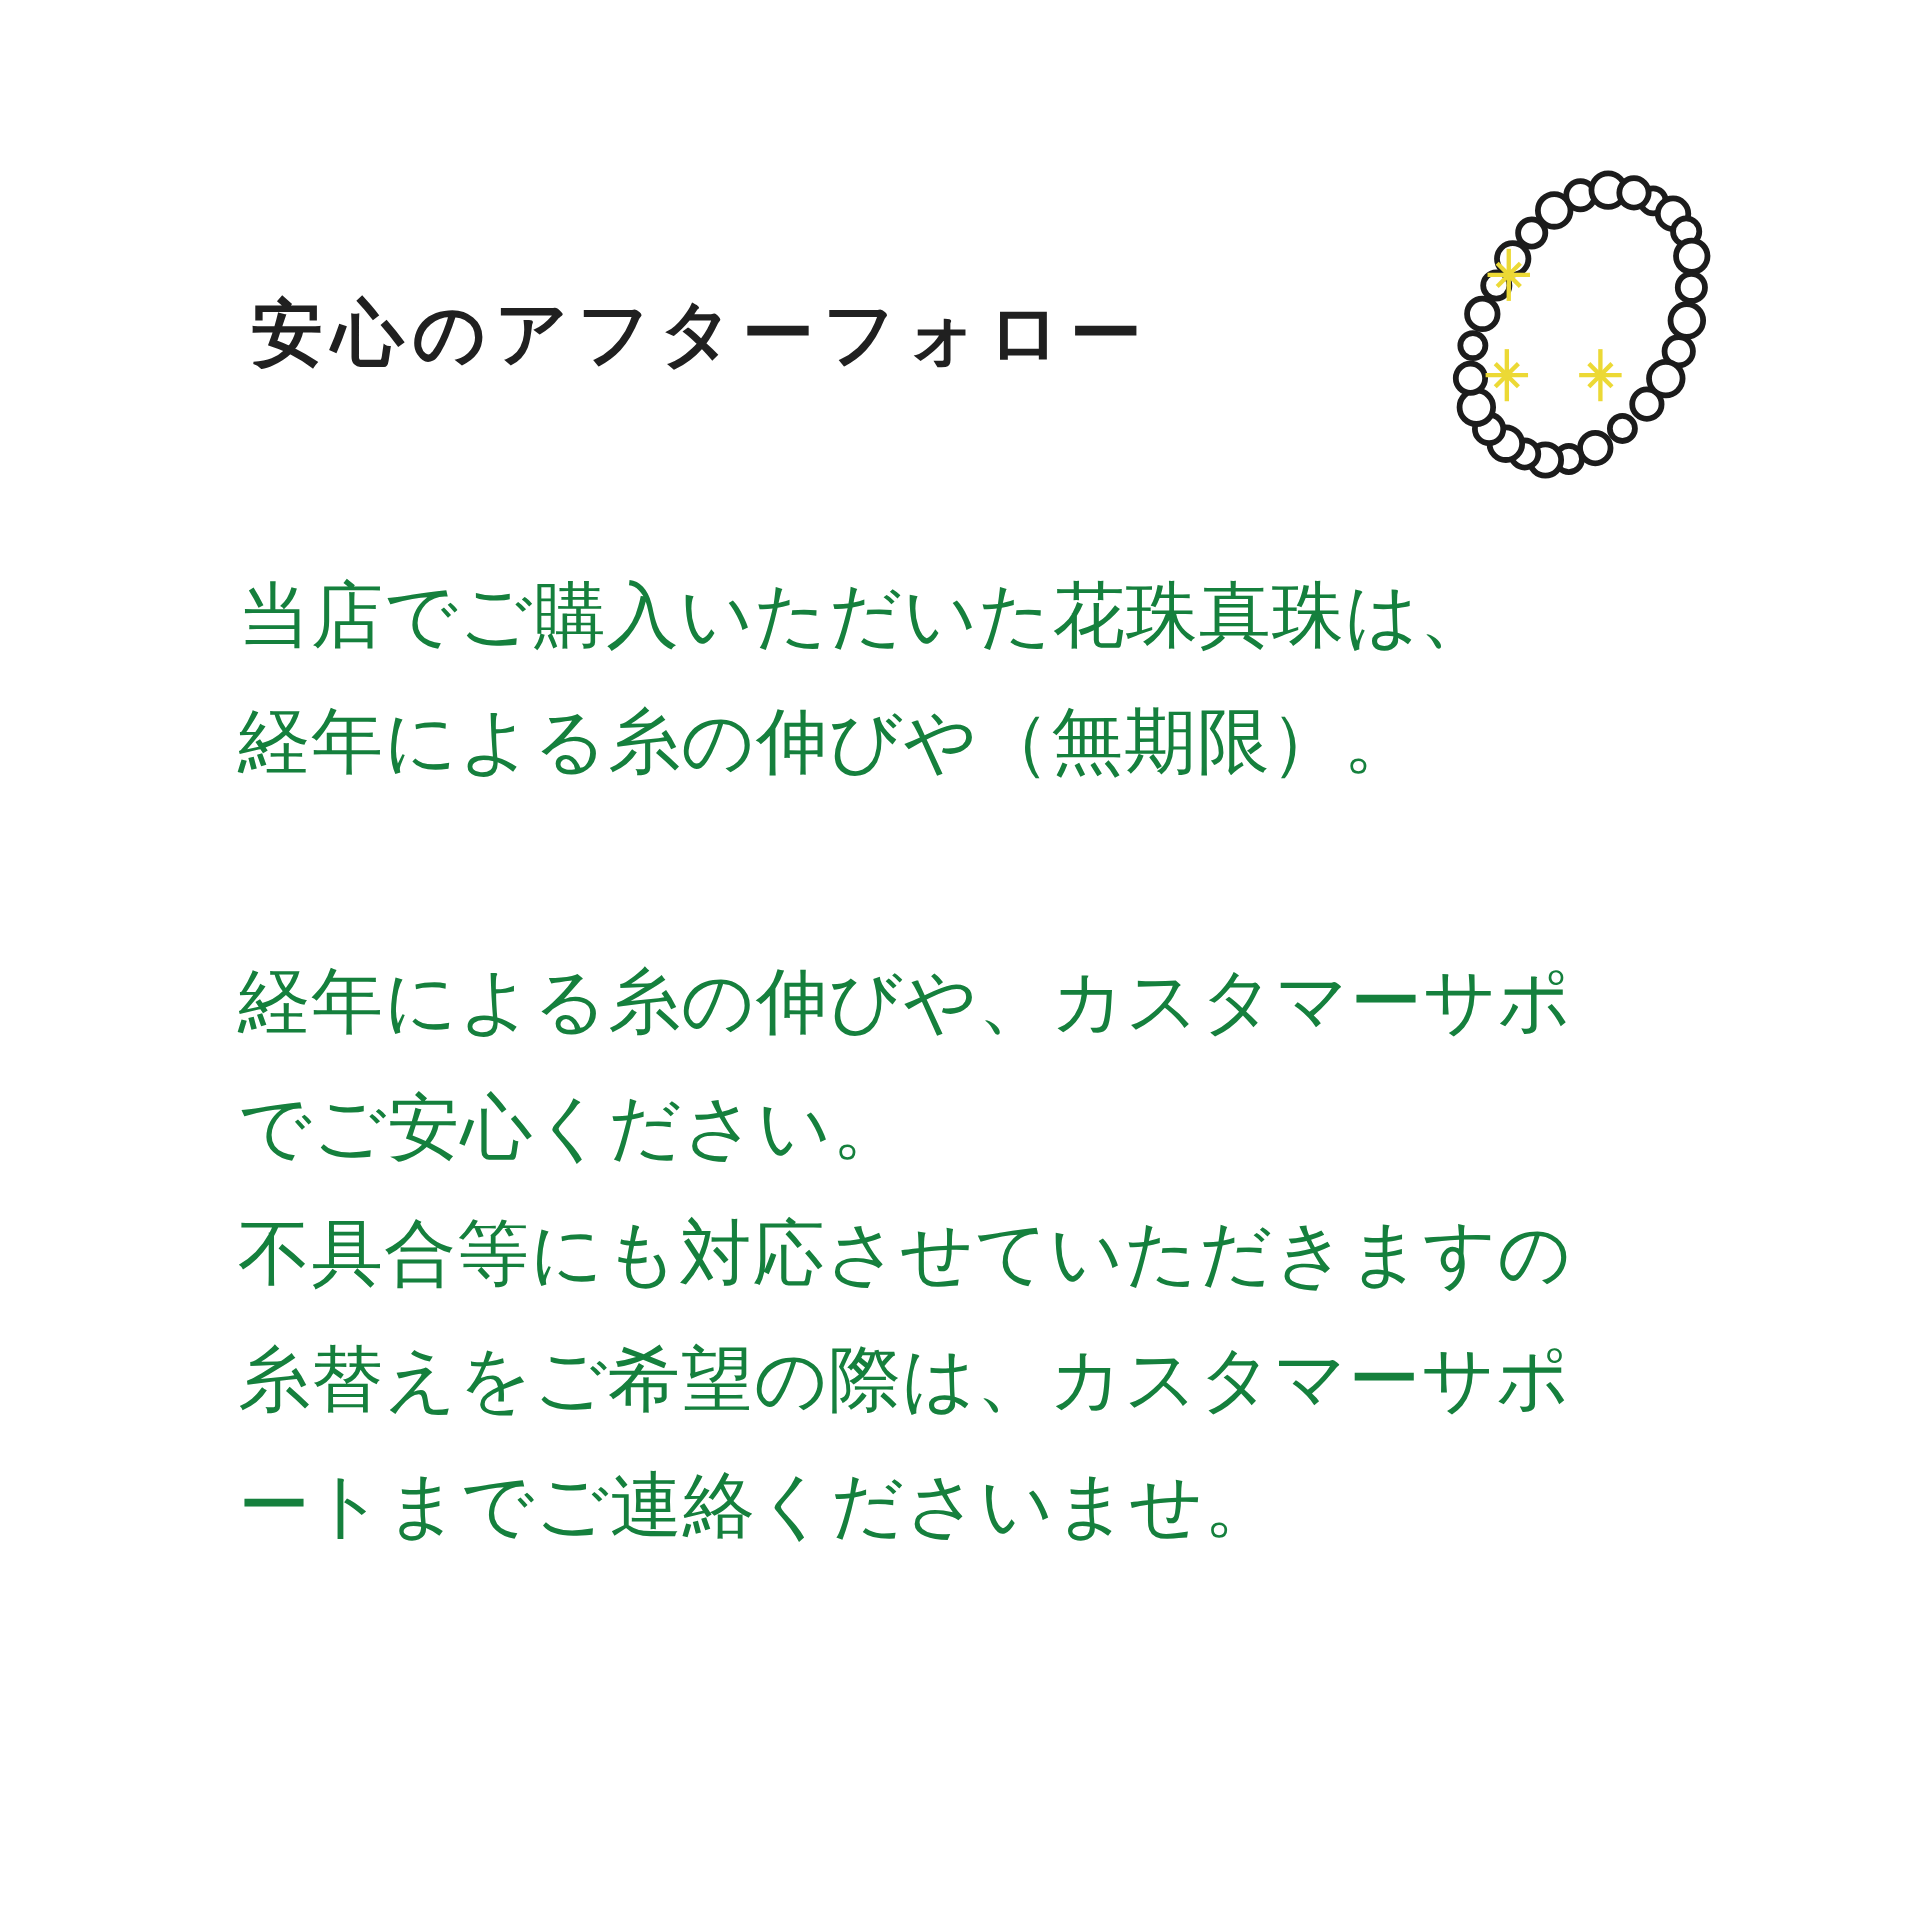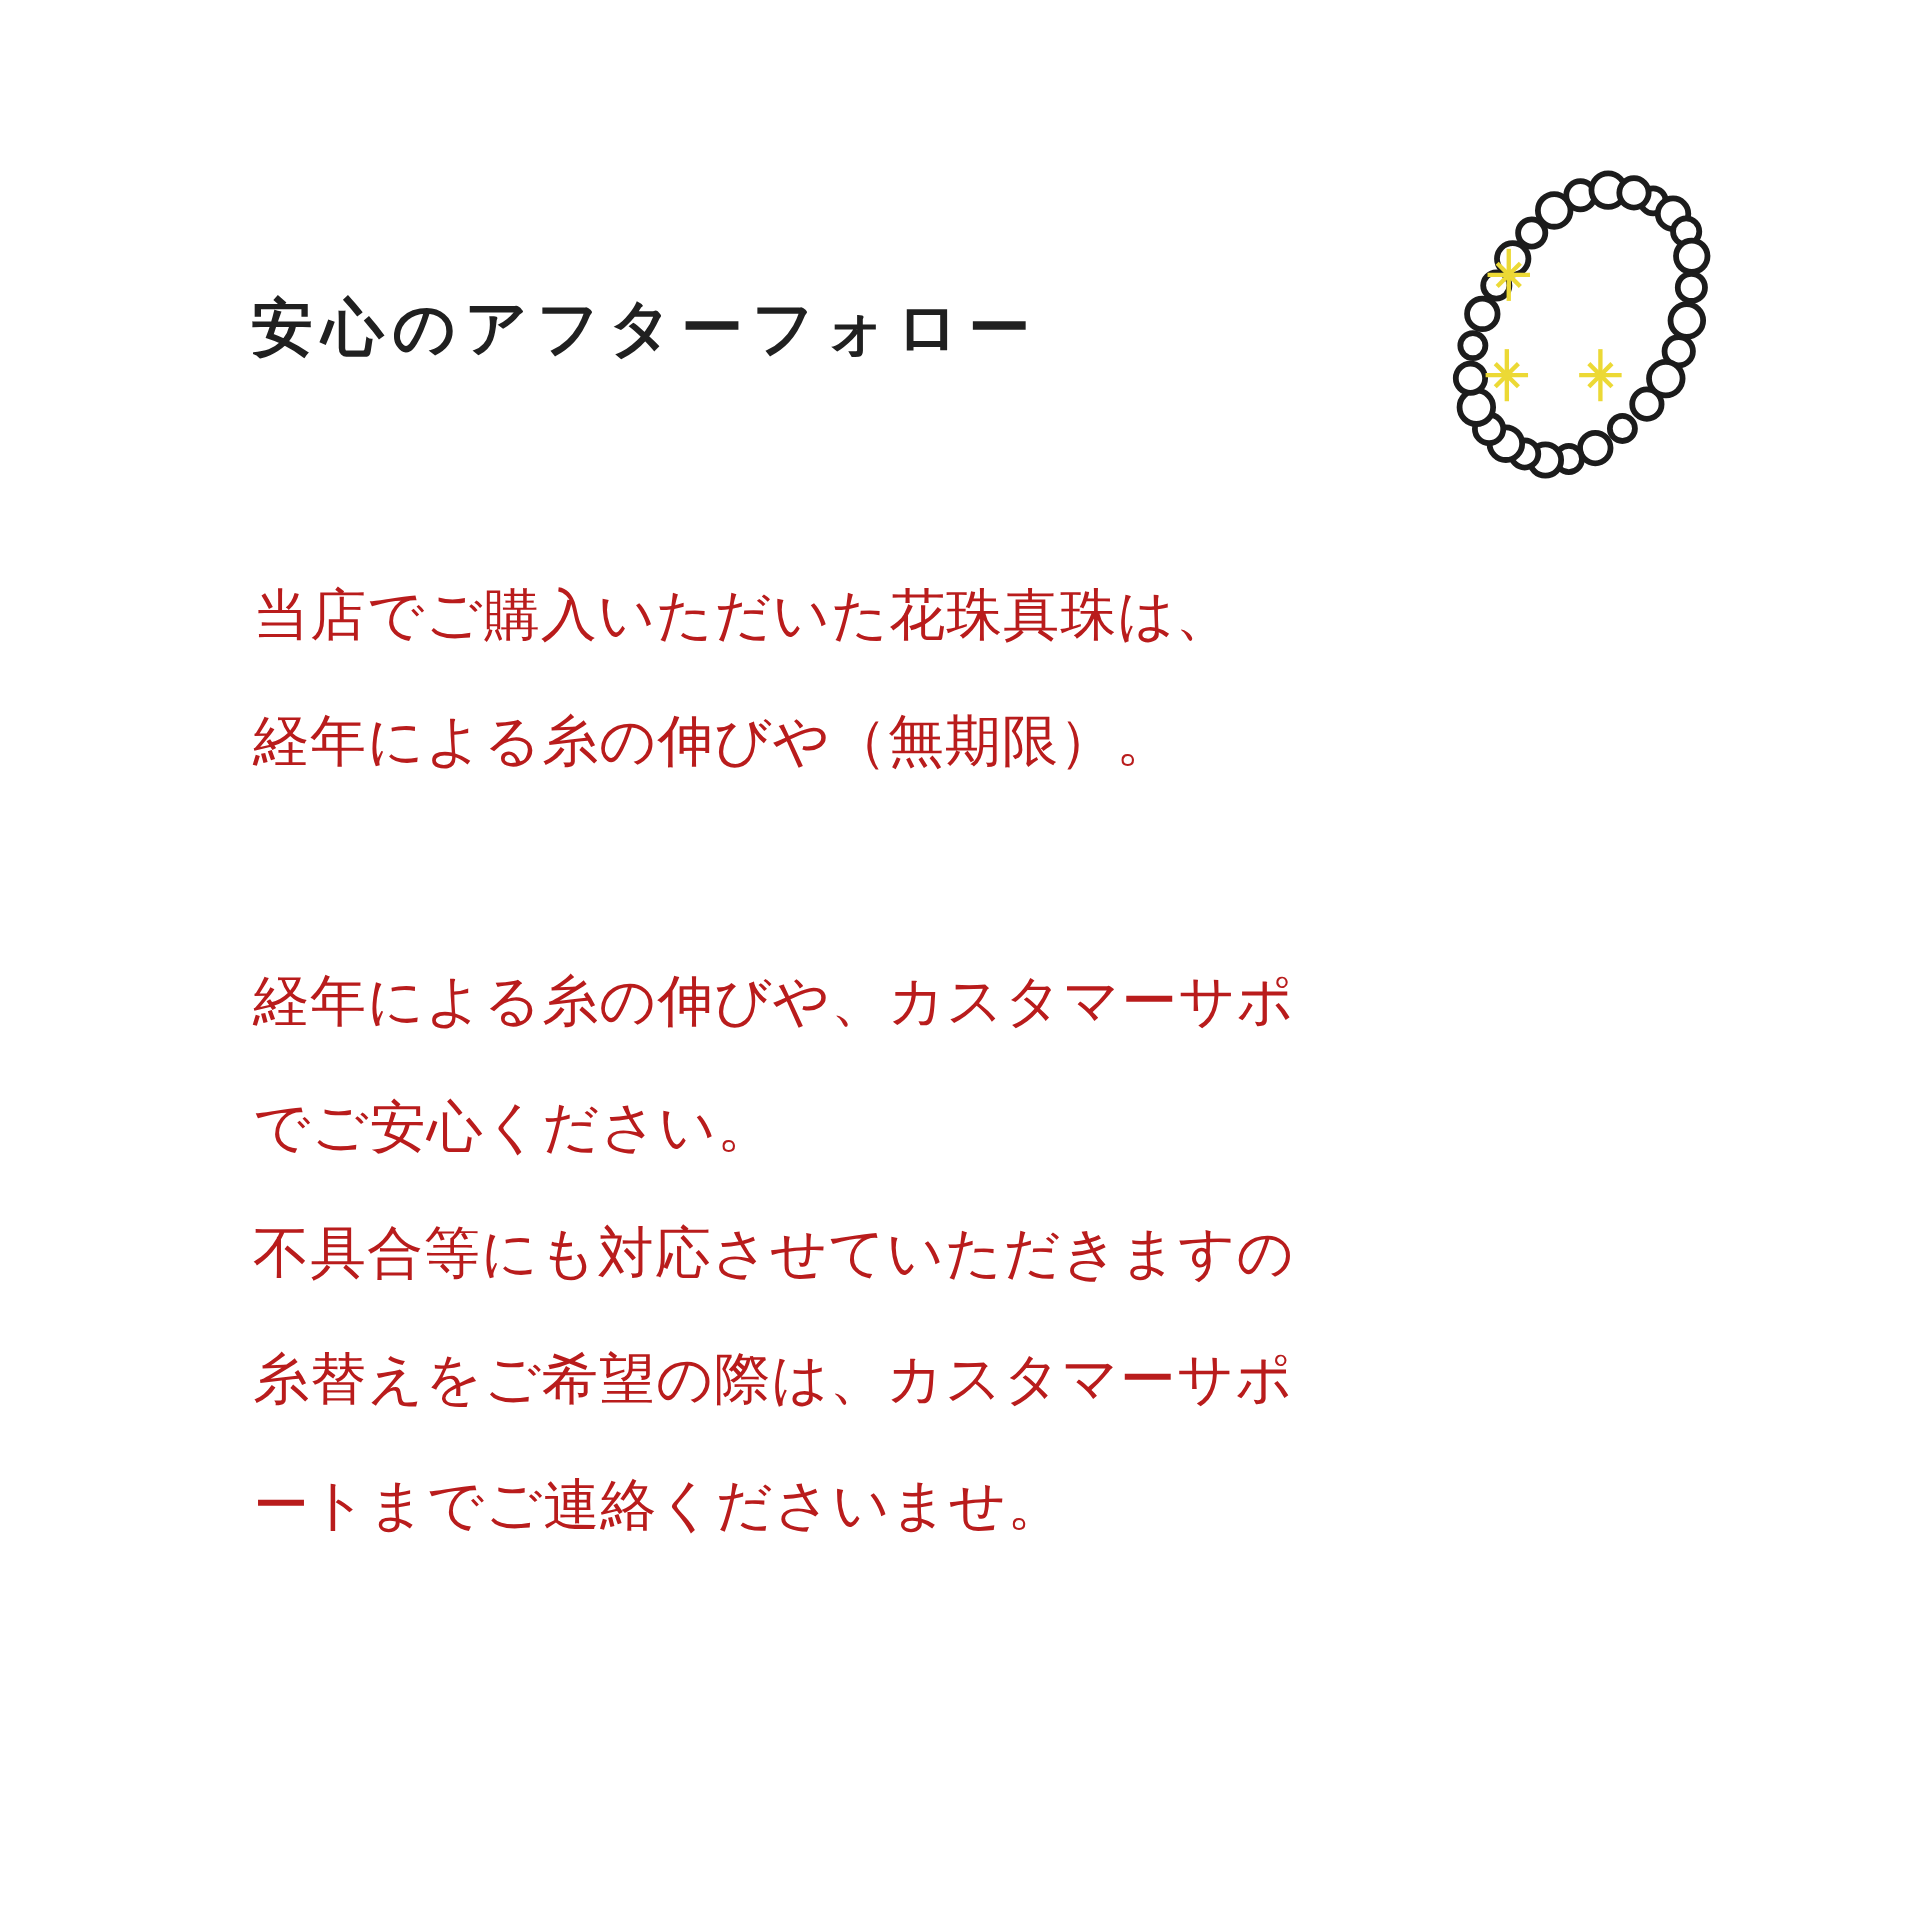--- a/index.html
+++ b/index.html
@@ -14,37 +14,37 @@
     background: #ffffff;
     overflow: hidden;
     font-family: "Liberation Sans", "DejaVu Sans", sans-serif;
     color: #202020;
   }
   .title {
     position: absolute;
     left: 251px;
     top: 297px;
     margin: 0;
-    font-size: 62px;
+    font-size: 72px;
     font-weight: 800;
     letter-spacing: 8.7px;
     line-height: 1;
     white-space: nowrap;
     color: #202020;
   }
   .body-text {
     position: absolute;
-    left: 253px;
+    left: 238px;
     top: 552px;
     width: 1506px;
-    font-size: 56px;
+    font-size: 72px;
     font-weight: 500;
     line-height: 126px;
     letter-spacing: 1px;
-    color: #b91c1c;
+    color: #15803d;
   }
   .para {
     margin: 0;
   }
   .para + .para {
     margin-top: 134px;
   }
   .tline {
     display: block;
     white-space: nowrap;

